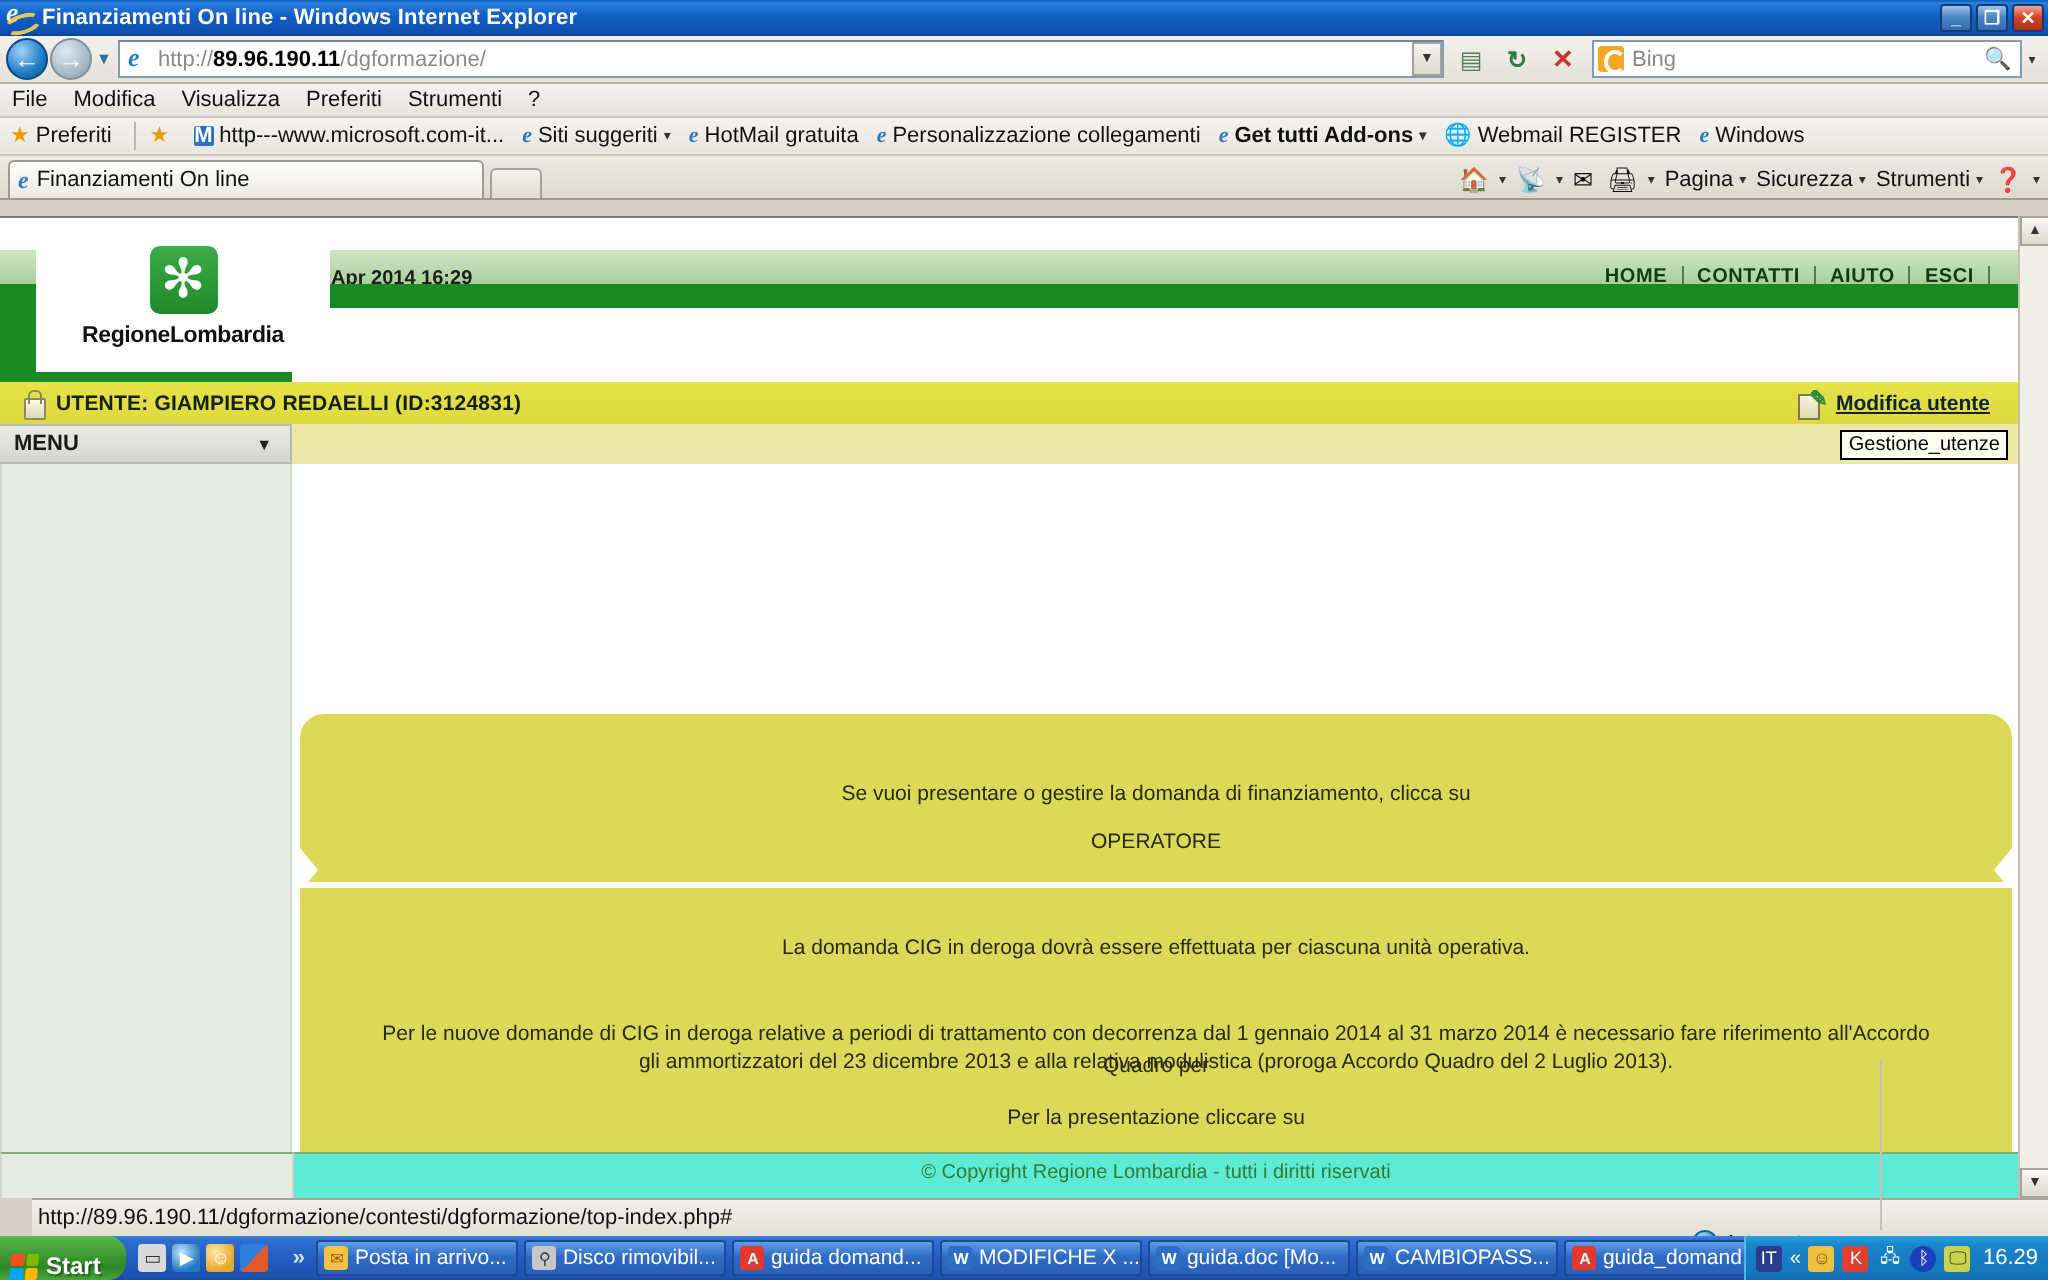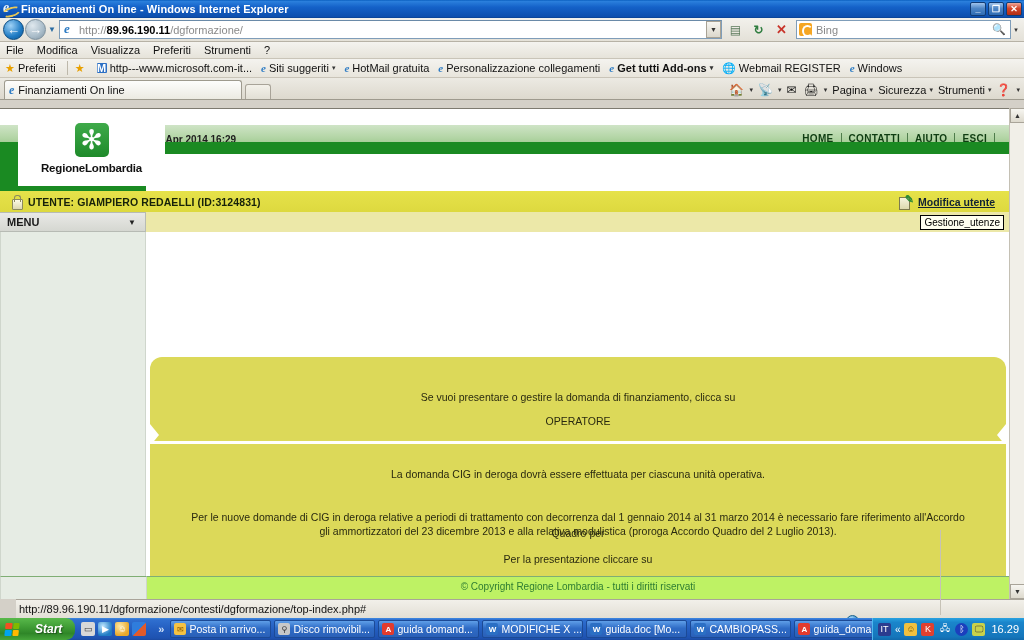--- a/index.html
+++ b/index.html
@@ -342,21 +342,21 @@
   .p2.a { top:23px; }
   .p2.b { top:37px; }
   .p2.c { top:66px; }
   .p2.d { top:80px; }
   .p2.e { top:108px; }
   .p2.f { top:131px; }
 
   
   .footer {
     position:absolute; left:147px; top:467px; width:862px; height:24px;
-    background:#bef264;
+    background:#5eead4;
     border-top:1px solid #7fae74;
     display:flex; align-items:flex-start; justify-content:center;
   }
   .footer .ftxt { margin-top:4px; font-size:10px; color:#2e7d32; }
   .footspacer {
     position:absolute; left:0; top:467px; width:147px; height:24px;
     background:#e6ece4;
     border-top:1px solid #7fae74;
     border-left:1px solid #cfd6cc; border-right:1px solid #cfd6cc;
   }
@@ -395,23 +395,22 @@
   
   .taskbar {
     position:absolute; left:0; top:618px; width:1024px; height:22px;
     background: linear-gradient(to bottom,#3f8ae0 0%, #2f6fd0 8%, #245ec0 50%, #1e52b0 92%, #1b4aa0 100%);
     display:flex; align-items:center;
   }
   .startbtn {
     height:22px; padding:0 13px 0 5px;
     background: linear-gradient(to bottom,#59b94b 0%, #3d9a33 45%, #2f8628 70%, #46a53a 100%);
     border-radius: 0 9px 9px 0;
-    display:flex; align-items:center; gap:16px;
+    display:flex; align-items:flex-end; gap:4px;
     color:#fff; font-weight:bold; font-size:12px;
-    font-style:italic;
     text-shadow: 1px 1px 1px rgba(0,0,0,.4);
     flex:none;
   }
   .startbtn .flag {
     width:14px;height:13px; flex:none;
     display:grid; grid-template-columns:1fr 1fr; grid-template-rows:1fr 1fr; gap:1px;
     transform: skewX(-6deg);
   }
   .startbtn .flag i { display:block; border-radius:1px; }
   .quicklaunch { display:flex; align-items:center; gap:3px; padding:0 6px; flex:none; }

